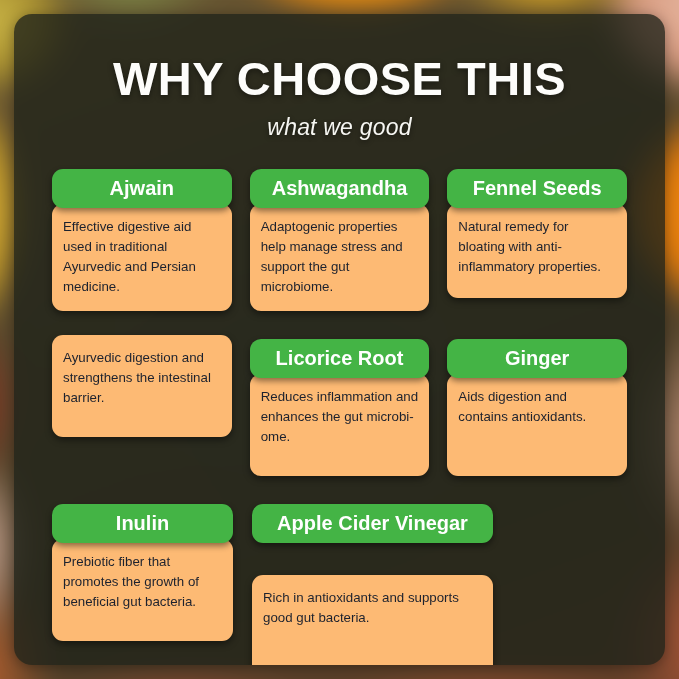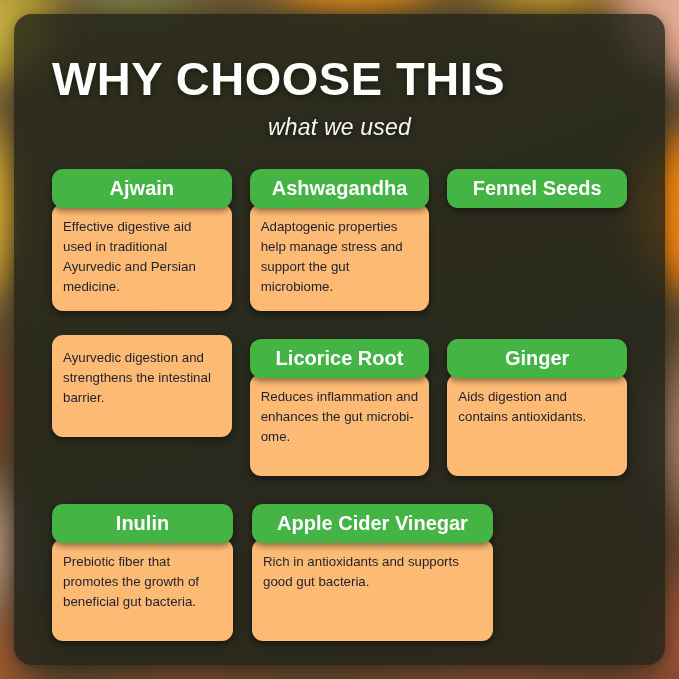--- a/index.html
+++ b/index.html
@@ -54,20 +54,21 @@
   }
   .panel-inner{
     position:absolute;inset:0;
     padding:40px 38px 26px 38px;
     box-sizing:border-box;
   }
 
   
   .title{
     margin:0;
+    text-align:center;
     color:#fdfdfb;
     font-size:47px;
     font-weight:bold;
     letter-spacing:0.5px;
     line-height:1.06;
     text-shadow:0 2px 6px rgba(0,0,0,.45);
   }
   .subtitle{
     margin:10px 0 0 0;
     text-align:center;
@@ -88,21 +89,21 @@
     margin-bottom:28px;
   }
   .row.center{gap:19px;}
 
   .card{
     width:216px;
     display:flex;
     flex-direction:column;
     align-items:stretch;
   }
-  .card.wide{width:241px;}
+  .card.wide{width:241px;gap:36px;}
   .card.medium{width:181px;}
 
   .badge{
     background:#44b445;
     border-radius:11px;
     color:#ffffff;
     font-size:20px;
     font-weight:bold;
     text-align:center;
     padding:8px 6px 9px 6px;
@@ -134,35 +135,36 @@
 
   <div class="bg">
     <div class="bg-layer bg-base"></div>
     <div class="bg-layer bg-specks"></div>
   </div>
 
   <div class="panel">
     <div class="panel-inner">
 
       <h1 class="title">WHY CHOOSE THIS</h1>
-      <p class="subtitle">what we used</p>
+      <p class="subtitle">what we good</p>
 
       <div class="rows">
 
         <div class="row">
           <div class="card">
             <div class="badge">Ajwain</div>
             <div class="body">Effective digestive aid used in traditional Ayurvedic and Persian medicine.</div>
           </div>
           <div class="card">
             <div class="badge">Ashwagandha</div>
             <div class="body">Adaptogenic properties help manage stress and support the gut microbiome.</div>
           </div>
           <div class="card">
             <div class="badge">Fennel Seeds</div>
+            <div class="body">Natural remedy for bloating with anti-inflammatory properties.</div>
           </div>
         </div>
 
         <div class="row">
           <div class="card">
             <div class="body tall">Ayurvedic digestion and strengthens the intestinal barrier.</div>
           </div>
           <div class="card">
             <div class="badge">Licorice Root</div>
             <div class="body tall">Reduces inflammation and enhances the gut microbi-ome.</div>

